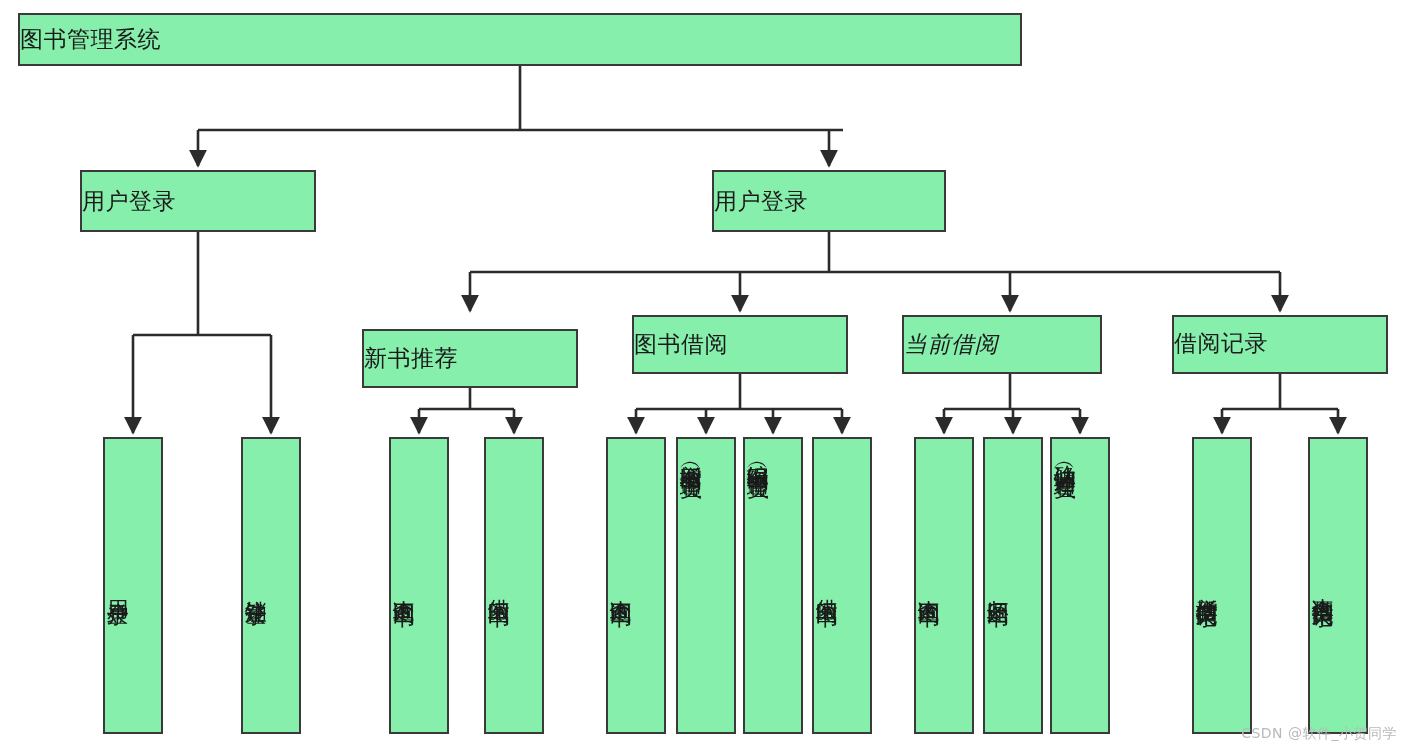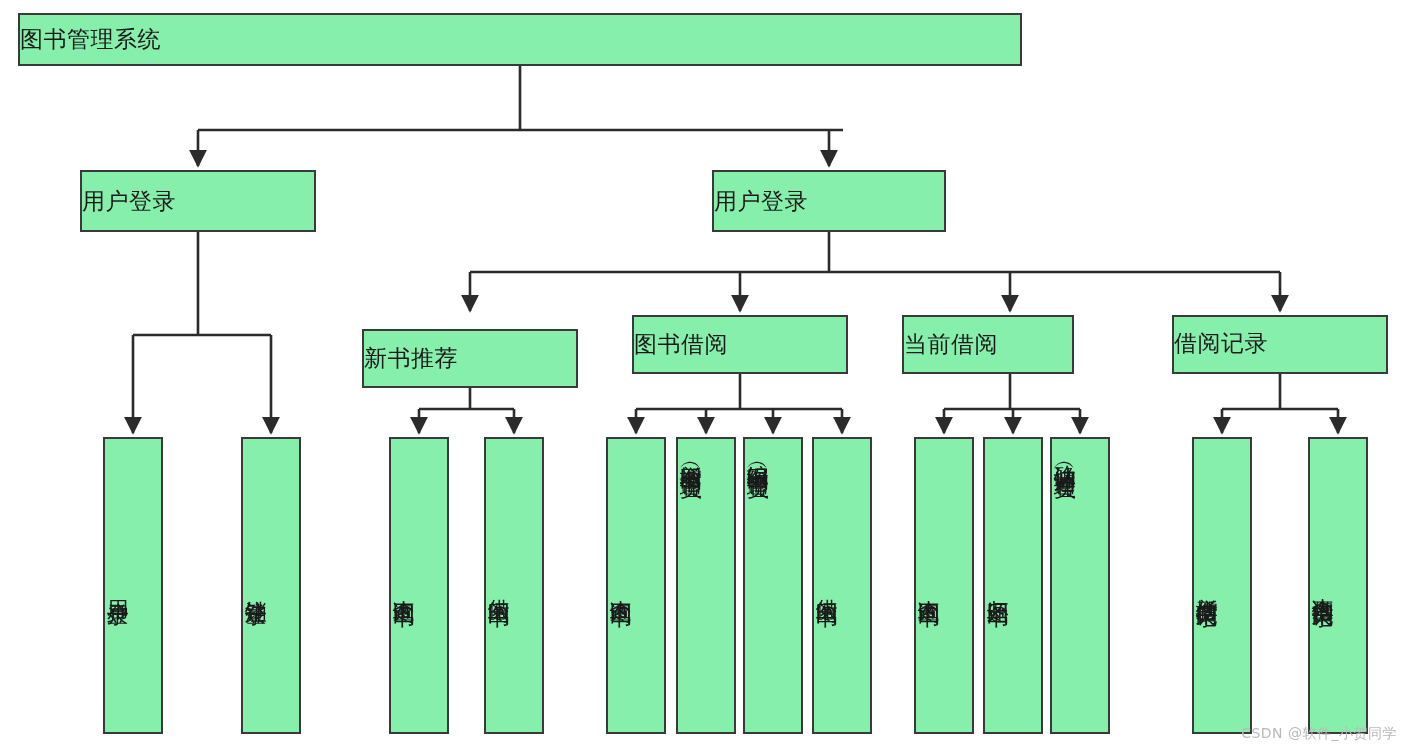--- a/index.html
+++ b/index.html
@@ -143,21 +143,21 @@
   <div class="node node-l2" style="left:712px; top:170px; width:234px; height:62px;">
     <span class="label">用户登录</span>
   </div>
 
   <div class="node node-l3" style="left:362px; top:329px; width:216px; height:59px;">
     <span class="label">新书推荐</span>
   </div>
   <div class="node node-l3" style="left:632px; top:315px; width:216px; height:59px;">
     <span class="label">图书借阅</span>
   </div>
-  <div class="node node-l3" style="left:902px; top:315px; width:172px; height:59px;">
+  <div class="node node-l3" style="left:902px; top:315px; width:200px; height:59px;font-style:italic;">
     <span class="label">当前借阅</span>
   </div>
   <div class="node node-l3" style="left:1172px; top:315px; width:216px; height:59px;font-family:Liberation Serif, serif;">
     <span class="label">借阅记录</span>
   </div>
 
   <div class="node node-leaf leaf-center" style="left:103px; top:437px; width:60px; height:297px;">
     <span class="label">用户登录</span>
   </div>
   <div class="node node-leaf leaf-center" style="left:241px; top:437px; width:60px; height:297px;">

